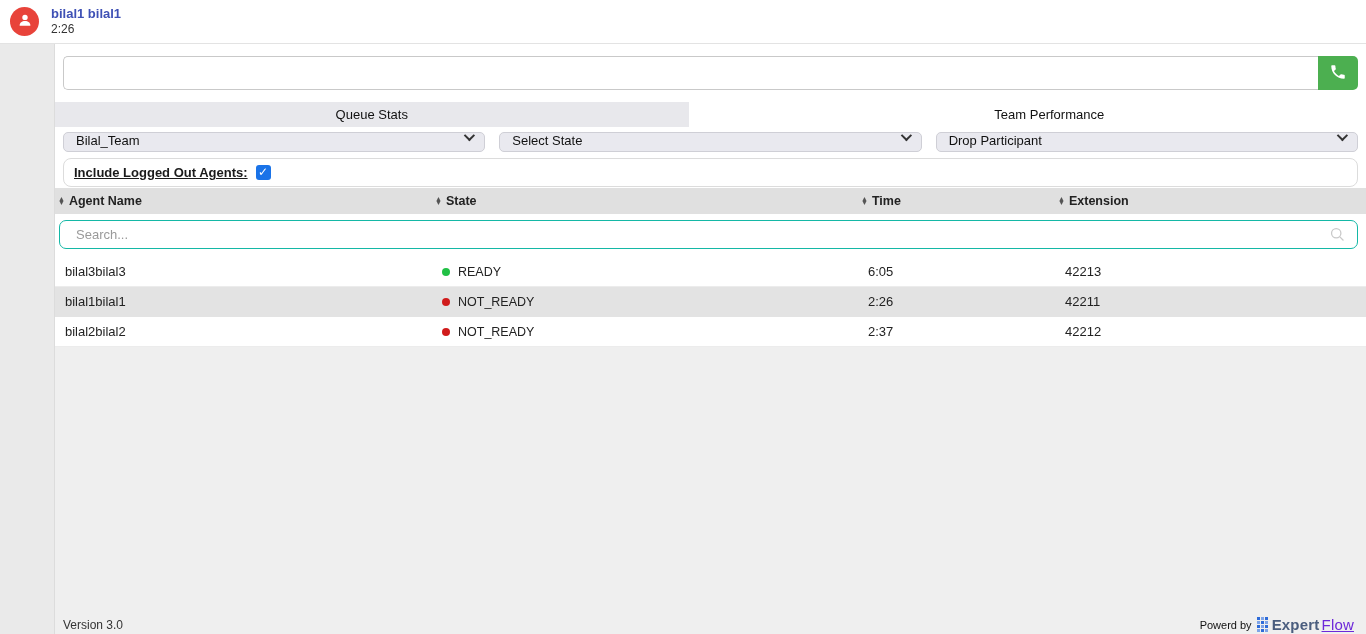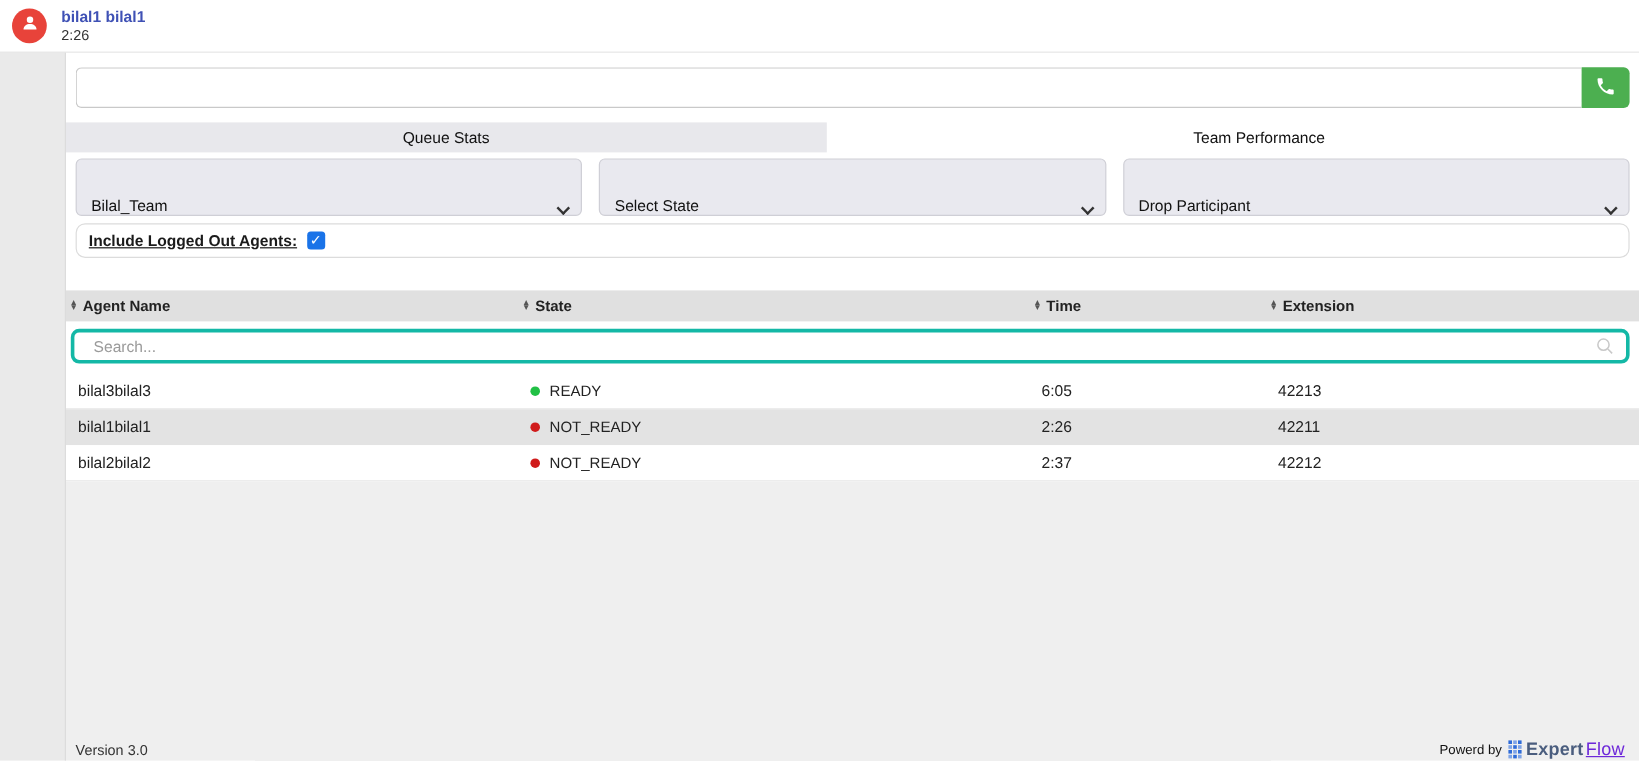--- a/index.html
+++ b/index.html
@@ -48,52 +48,52 @@
   .tab {
     flex: 1; display: flex; align-items: center; justify-content: center;
     font-size: 13px; color: #111; cursor: pointer;
   }
   .tab.inactive { background: #e8e8ec; }
   .tab.active { background: #ffffff; }
 
   
   .selects { display: flex; gap: 14px; padding: 5px 8px 0 8px; }
   .select {
-    flex: 1; height: 48px; background: #e9e9ef; border: 1px solid #cfcfd6;
-    border-radius: 5px; display: flex; align-items: flex-end; justify-content: space-between;
+    flex: 1; height: 20px; background: #e9e9ef; border: 1px solid #cfcfd6;
+    border-radius: 5px; display: flex; align-items: flex-start; justify-content: space-between;
     padding: 0 12px; font-size: 13px; color: #111; cursor: pointer;
   }
   .chevron {
     width: 8px; height: 8px; border-right: 2px solid #333; border-bottom: 2px solid #333;
     transform: rotate(45deg) translateY(-2px); flex: 0 0 auto;
   }
 
   
   .optionbox {
     margin: 6px 8px 0 8px; border: 1px solid #dcdcdc; border-radius: 8px;
     height: 29px; display: flex; align-items: center; padding: 0 10px; gap: 8px;
   }
   .optionbox-label { font-size: 13px; font-weight: bold; color: #1b1b1b; text-decoration: underline; }
   .checkbox {
     width: 15px; height: 15px; background: #1a73e8; border-radius: 3px;
     color: #fff; font-size: 12px; line-height: 15px; text-align: center; cursor: pointer;
   }
 
   
   .tbl-header {
-    margin-top: 27px; height: 26px; background: #e0e0e0;
+    margin-top: 1px; height: 26px; background: #e0e0e0;
     display: grid; grid-template-columns: 377px 426px 197px 1fr;
     align-items: center; font-size: 12.5px; font-weight: bold; color: #222;
   }
   .th { display: flex; align-items: center; gap: 3px; padding-left: 2px; cursor: pointer; }
   .sort-icon { display: flex; flex-direction: column; line-height: 4px; font-size: 7px; color: #555; padding: 0 1px; }
   .search-row { padding: 6px 8px 8px 4px; background: #fff; }
   .search-wrap { position: relative; }
   .search-input {
-    width: 100%; height: 29px; border: 3px solid #14b8a6; border-radius: 7px;
+    width: 100%; height: 29px; border: 1px solid #14b8a6; border-radius: 7px;
     font-size: 13px; color: #444; padding: 0 34px 0 16px; outline: none;
     font-family: "Liberation Sans", sans-serif;
   }
   .search-input::placeholder { color: #9a9a9a; }
   .search-glass { position: absolute; right: 12px; top: 6px; }
 
   .rows { display: flex; flex-direction: column; }
   .row {
     height: 30px; display: grid; grid-template-columns: 377px 426px 197px 1fr;
     align-items: center; font-size: 13px; font-weight: normal; color: #222;

